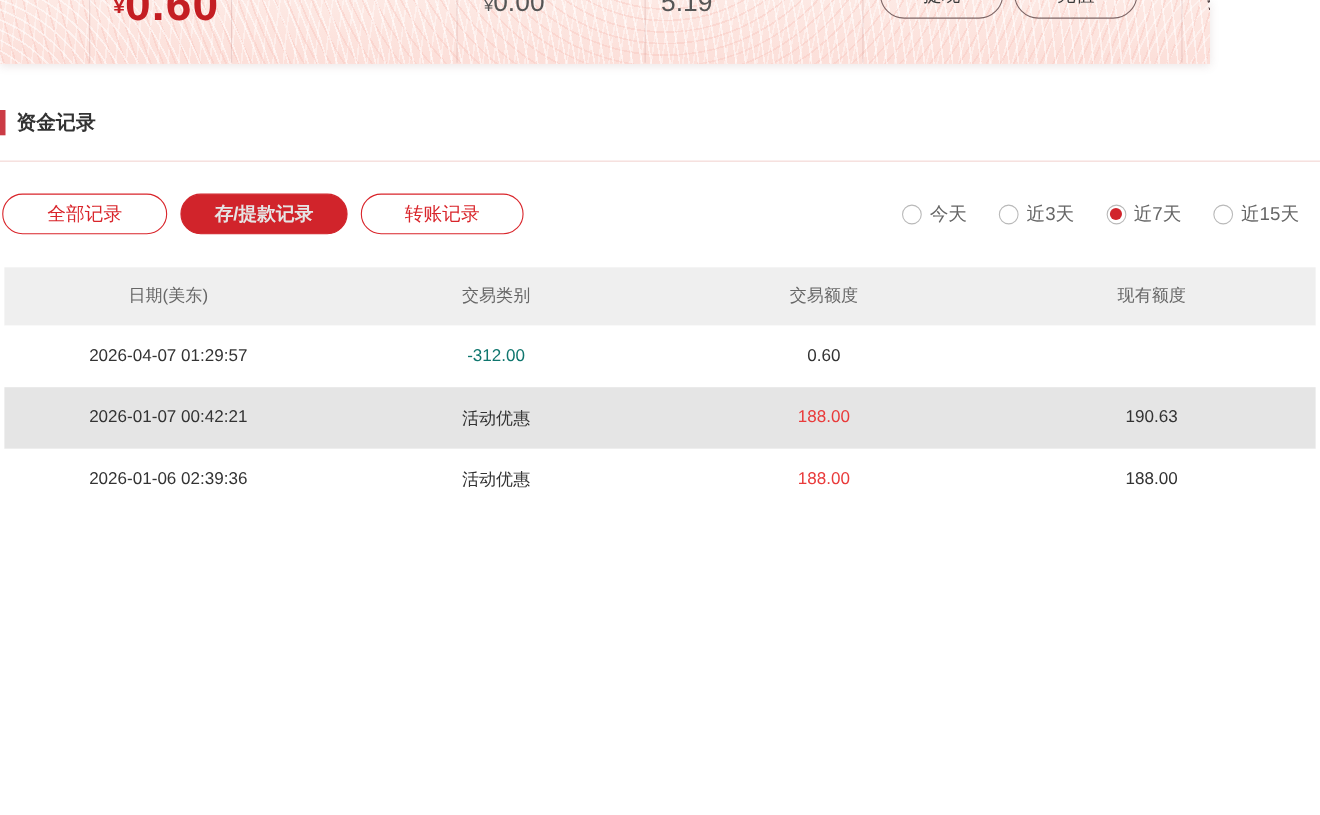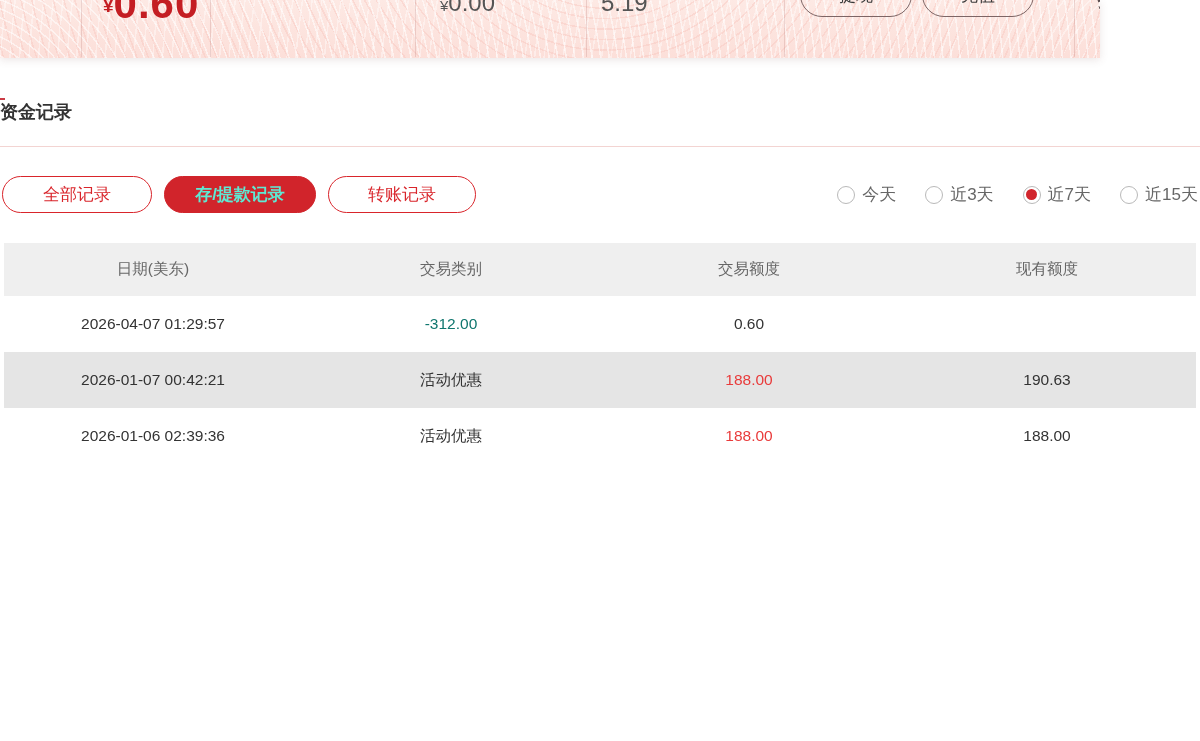--- a/index.html
+++ b/index.html
@@ -23,35 +23,35 @@
   .mid-balance { position:absolute; top:-11px; color:#555; white-space:nowrap; }
   .mid-balance .cur { font-size:15px; }
   .mid-balance .amt { font-size:24px; }
   .strip-btn { position:absolute; top:-27px; width:112px; height:44px; border-radius:22px;
     border:1px solid #7d6565; background:transparent; color:#3a3a3a; font-size:17px;
     display:flex; align-items:center; justify-content:center; cursor:pointer; }
   .right-link { position:absolute; left:1098px; top:-11px; font-size:17px; font-weight:bold;
     color:#57494a; white-space:nowrap; cursor:pointer; }
 
   
-  .section-head { display:flex; align-items:flex-start; margin:40px 0 0 0; height:26px;flex-direction:column; }
+  .section-head { display:flex; align-items:center; margin:40px 0 0 0; height:26px; }
   .red-bar { width:5px; height:23px; background:#cb3b45; margin-right:10px; }
   .section-title { font-size:18px; font-weight:bold; color:#333; }
   .section-rule { border:none; border-top:1px solid #f3d4d2; margin-top:22px; }
 
   
   .filter-row { display:flex; align-items:center; margin-top:29px; height:37px; }
   .pill { height:37px; border-radius:19px; display:flex; align-items:center; justify-content:center;
     font-size:17px; cursor:pointer; border:1px solid #d9252b; color:#d9252b; background:#fff; }
-  .pill.active { background:#d1242b; color:#5eead4; border-color:#d1242b; font-weight:bold; }
+  .pill.active { background:#d1242b; color:#e5e5e5; border-color:#d1242b; font-weight:bold; }
   .pill + .pill { margin-left:12px; }
   .pill-0 { width:150px; margin-left:2px; }
   .pill-1 { width:152px; }
   .pill-2 { width:148px; }
-  .range-group { margin-left:auto; display:flex; align-items:center; gap:29px; padding-right:2px; }
+  .range-group { margin-left:auto; display:flex; align-items:center; gap:29px; padding-right:19px; }
   .radio-item { display:flex; align-items:center; gap:7px; cursor:pointer; }
   .radio-circle { width:18px; height:18px; border-radius:50%; border:1px solid #b9b9b9; background:#fff;
     display:flex; align-items:center; justify-content:center; flex:none; }
   .radio-circle .dot { width:11px; height:11px; border-radius:50%; background:#d1242b; display:none; }
   .radio-item.checked .radio-circle .dot { display:block; }
   .radio-label { font-size:17px; color:#666; }
 
   
   .table { margin:30px 4px 0 4px; }
   .thead { display:flex; height:53px; background:#efefef; align-items:center; }

